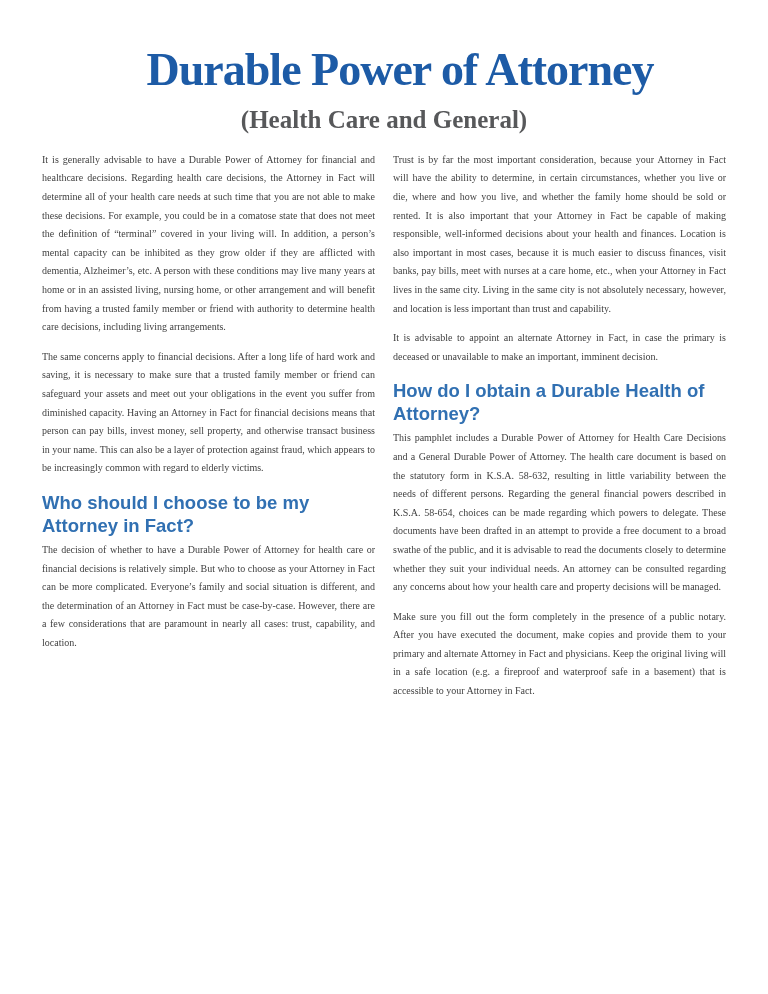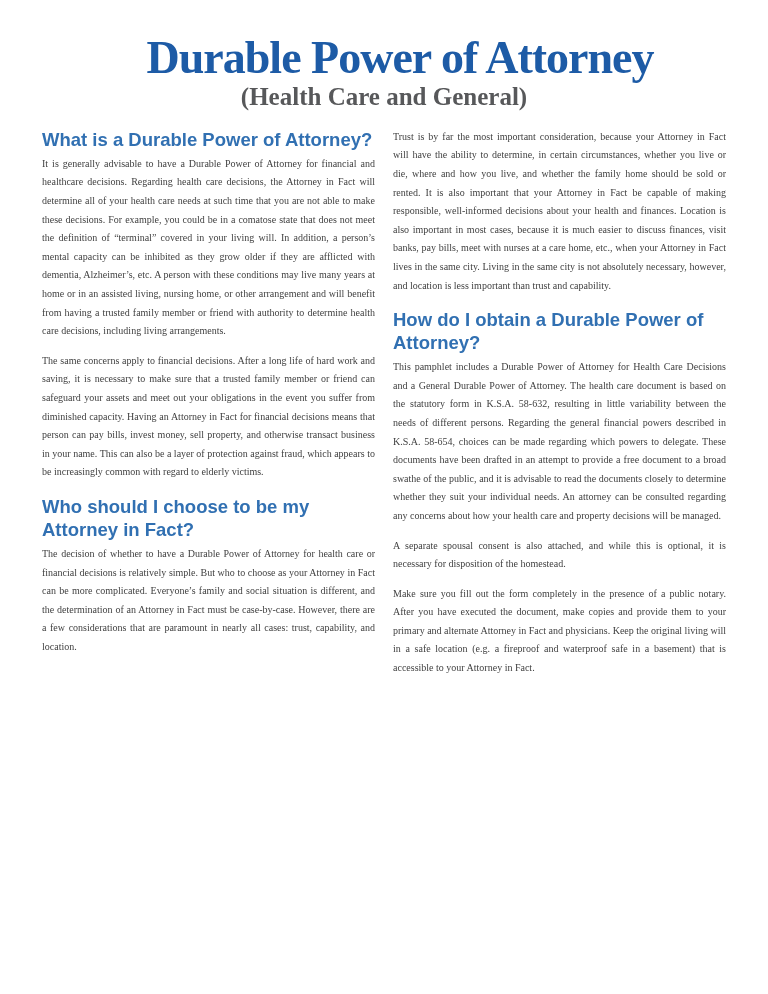--- a/index.html
+++ b/index.html
@@ -13,21 +13,21 @@
     height: 994px;
     background: #ffffff;
     overflow: hidden;
     box-sizing: border-box;
     padding-top: 34px;
   }
   .doc-header {
     text-align: center;
   }
   .doc-title {
-    margin: 0;
+    margin: 12px;
     font-family: "Liberation Serif", serif;
     font-weight: bold;
     font-size: 46px;
     line-height: 1.04;
     letter-spacing: -1px;
     color: #1d5ba6;
     padding-left: 32px;
   }
   .doc-subtitle {
     margin: 1px 0 0 0;
@@ -72,33 +72,32 @@
 <div class="page">
 
   <header class="doc-header">
     <h1 class="doc-title">Durable Power of Attorney</h1>
     <div class="doc-subtitle">(Health Care and General)</div>
   </header>
 
   <main class="columns">
 
     <section class="col">
-      <h2 class="section-heading">What is a Durable Power of Attorney?</h2>
 
       <p class="body-paragraph">It is generally advisable to have a Durable Power of Attorney for financial and healthcare decisions. Regarding health care decisions, the Attorney in Fact will determine all of your health care needs at such time that you are not able to make these decisions. For example, you could be in a comatose state that does not meet the definition of “terminal” covered in your living will. In addition, a person’s mental capacity can be inhibited as they grow older if they are afflicted with dementia, Alzheimer’s, etc. A person with these conditions may live many years at home or in an assisted living, nursing home, or other arrangement and will benefit from having a trusted family member or friend with authority to determine health care decisions, including living arrangements.</p>
       <p class="body-paragraph">The same concerns apply to financial decisions. After a long life of hard work and saving, it is necessary to make sure that a trusted family member or friend can safeguard your assets and meet out your obligations in the event you suffer from diminished capacity. Having an Attorney in Fact for financial decisions means that person can pay bills, invest money, sell property, and otherwise transact business in your name. This can also be a layer of protection against fraud, which appears to be increasingly common with regard to elderly victims.</p>
 
       <h2 class="section-heading">Who should I choose to be my Attorney in Fact?</h2>
       <p class="body-paragraph">The decision of whether to have a Durable Power of Attorney for health care or financial decisions is relatively simple. But who to choose as your Attorney in Fact can be more complicated. Everyone’s family and social situation is different, and the determination of an Attorney in Fact must be case-by-case. However, there are a few considerations that are paramount in nearly all cases: trust, capability, and location.</p>
     </section>
 
     <section class="col">
       <p class="body-paragraph">Trust is by far the most important consideration, because your Attorney in Fact will have the ability to determine, in certain circumstances, whether you live or die, where and how you live, and whether the family home should be sold or rented. It is also important that your Attorney in Fact be capable of making responsible, well-informed decisions about your health and finances. Location is also important in most cases, because it is much easier to discuss finances, visit banks, pay bills, meet with nurses at a care home, etc., when your Attorney in Fact lives in the same city. Living in the same city is not absolutely necessary, however, and location is less important than trust and capability.</p>
+      <p class="body-paragraph">It is advisable to appoint an alternate Attorney in Fact, in case the primary is deceased or unavailable to make an important, imminent decision.</p>
 
-      <h2 class="section-heading">How do I obtain a Durable Power of Attorney?</h2>
+      <h2 class="section-heading">How do I obtain a Durable Health of Attorney?</h2>
       <p class="body-paragraph">This pamphlet includes a Durable Power of Attorney for Health Care Decisions and a General Durable Power of Attorney. The health care document is based on the statutory form in K.S.A. 58-632, resulting in little variability between the needs of different persons. Regarding the general financial powers described in K.S.A. 58-654, choices can be made regarding which powers to delegate. These documents have been drafted in an attempt to provide a free document to a broad swathe of the public, and it is advisable to read the documents closely to determine whether they suit your individual needs. An attorney can be consulted regarding any concerns about how your health care and property decisions will be managed.</p>
-      <p class="body-paragraph">A separate spousal consent is also attached, and while this is optional, it is necessary for disposition of the homestead.</p>
       <p class="body-paragraph">Make sure you fill out the form completely in the presence of a public notary. After you have executed the document, make copies and provide them to your primary and alternate Attorney in Fact and physicians. Keep the original living will in a safe location (e.g. a fireproof and waterproof safe in a basement) that is accessible to your Attorney in Fact.</p>
     </section>
 
   </main>
 
 </div>
 
 </body></html>

